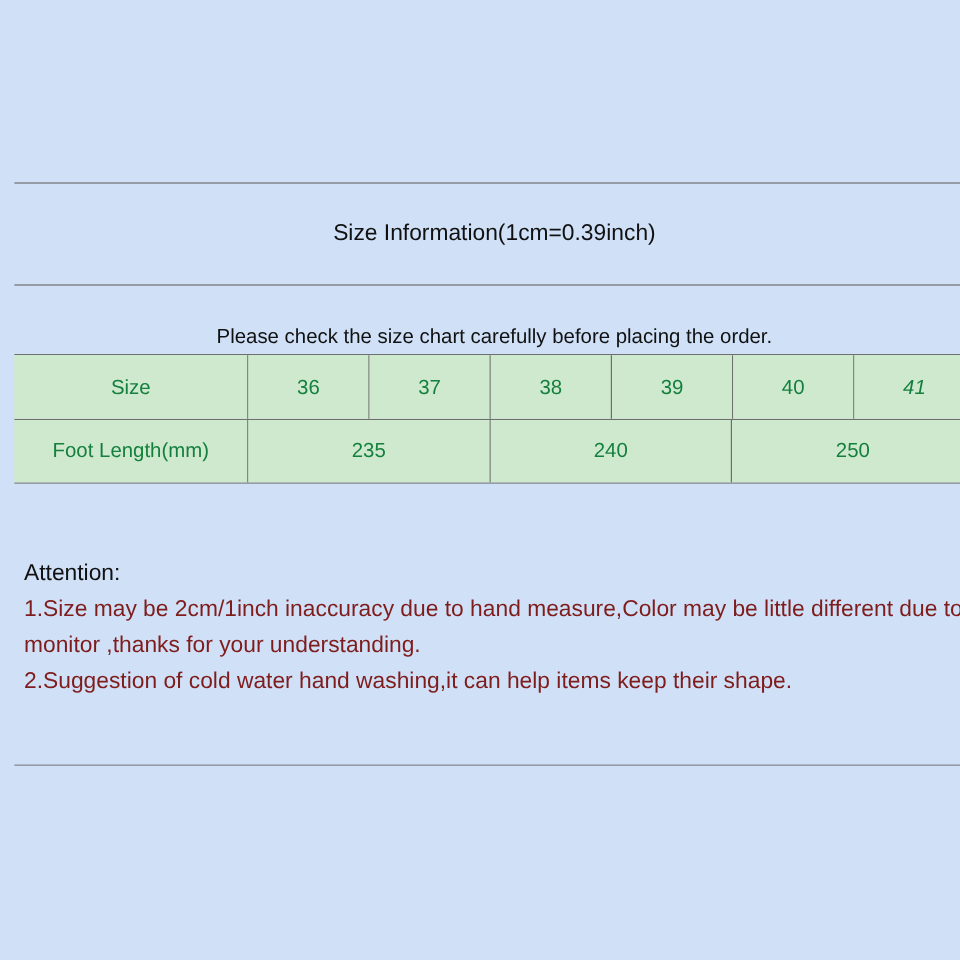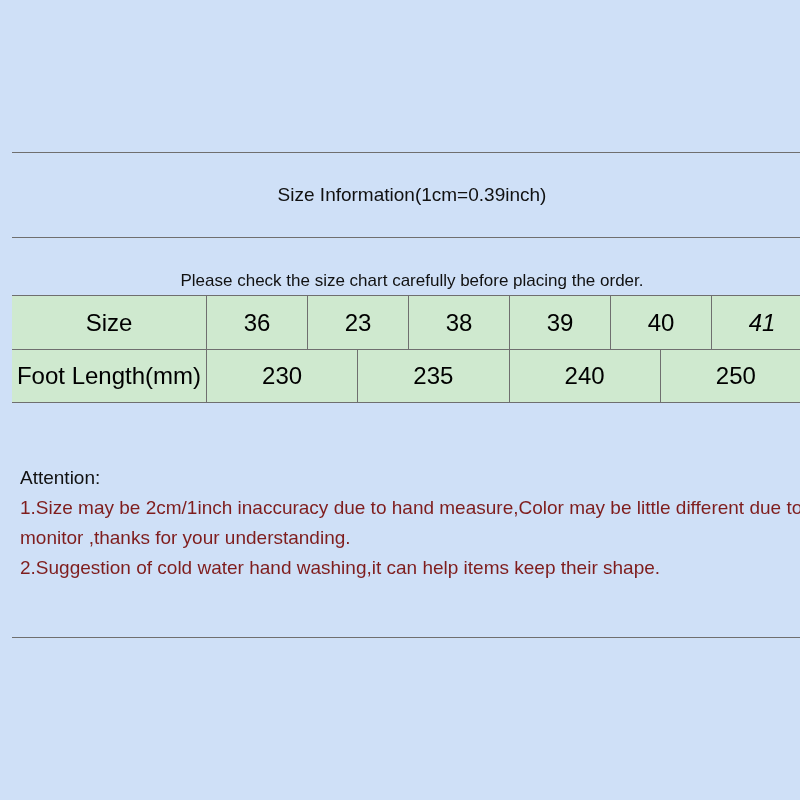--- a/index.html
+++ b/index.html
@@ -63,22 +63,22 @@
   }
   .data-row.second {
     border-top: 1px solid #6f6f6f;
   }
   .cell {
     display: flex;
     align-items: center;
     justify-content: center;
     box-sizing: border-box;
     border-right: 1px solid #6f6f6f;
-    font-size: 24px;
-    color: #000000;
+    font-size: 17px;
+    color: #15803d;
     background: #cfe9cf;
   }
   .cell.head {
     width: 195px;
     flex: 0 0 195px;
   }
   .cell.val {
     flex: 1 1 0;
   }
   .cell.last {
@@ -113,30 +113,29 @@
       <div class="title-text">Size Information(1cm=0.39inch)</div>
     </div>
 
     <div class="row note-row">
       <div class="note-text">Please check the size chart carefully before placing the order.</div>
     </div>
 
     <div class="row data-row">
       <div class="cell head">Size</div>
       <div class="cell val">36</div>
-      <div class="cell val">23</div>
+      <div class="cell val">37</div>
       <div class="cell val">38</div>
       <div class="cell val">39</div>
       <div class="cell val">40</div>
       <div class="cell val last">41</div>
     </div>
 
     <div class="row data-row second">
       <div class="cell head">Foot Length(mm)</div>
-      <div class="cell val">230</div>
       <div class="cell val">235</div>
       <div class="cell val">240</div>
       <div class="cell val">250</div>
     </div>
 
     <div class="attention-block">
       <div class="att-title">Attention:</div>
       <div class="att-line">1.Size may be 2cm/1inch inaccuracy due to hand measure,Color may be little different due to monitor ,thanks for your understanding.</div>
       <div class="att-line">2.Suggestion of cold water hand washing,it can help items keep their shape.</div>
     </div>

